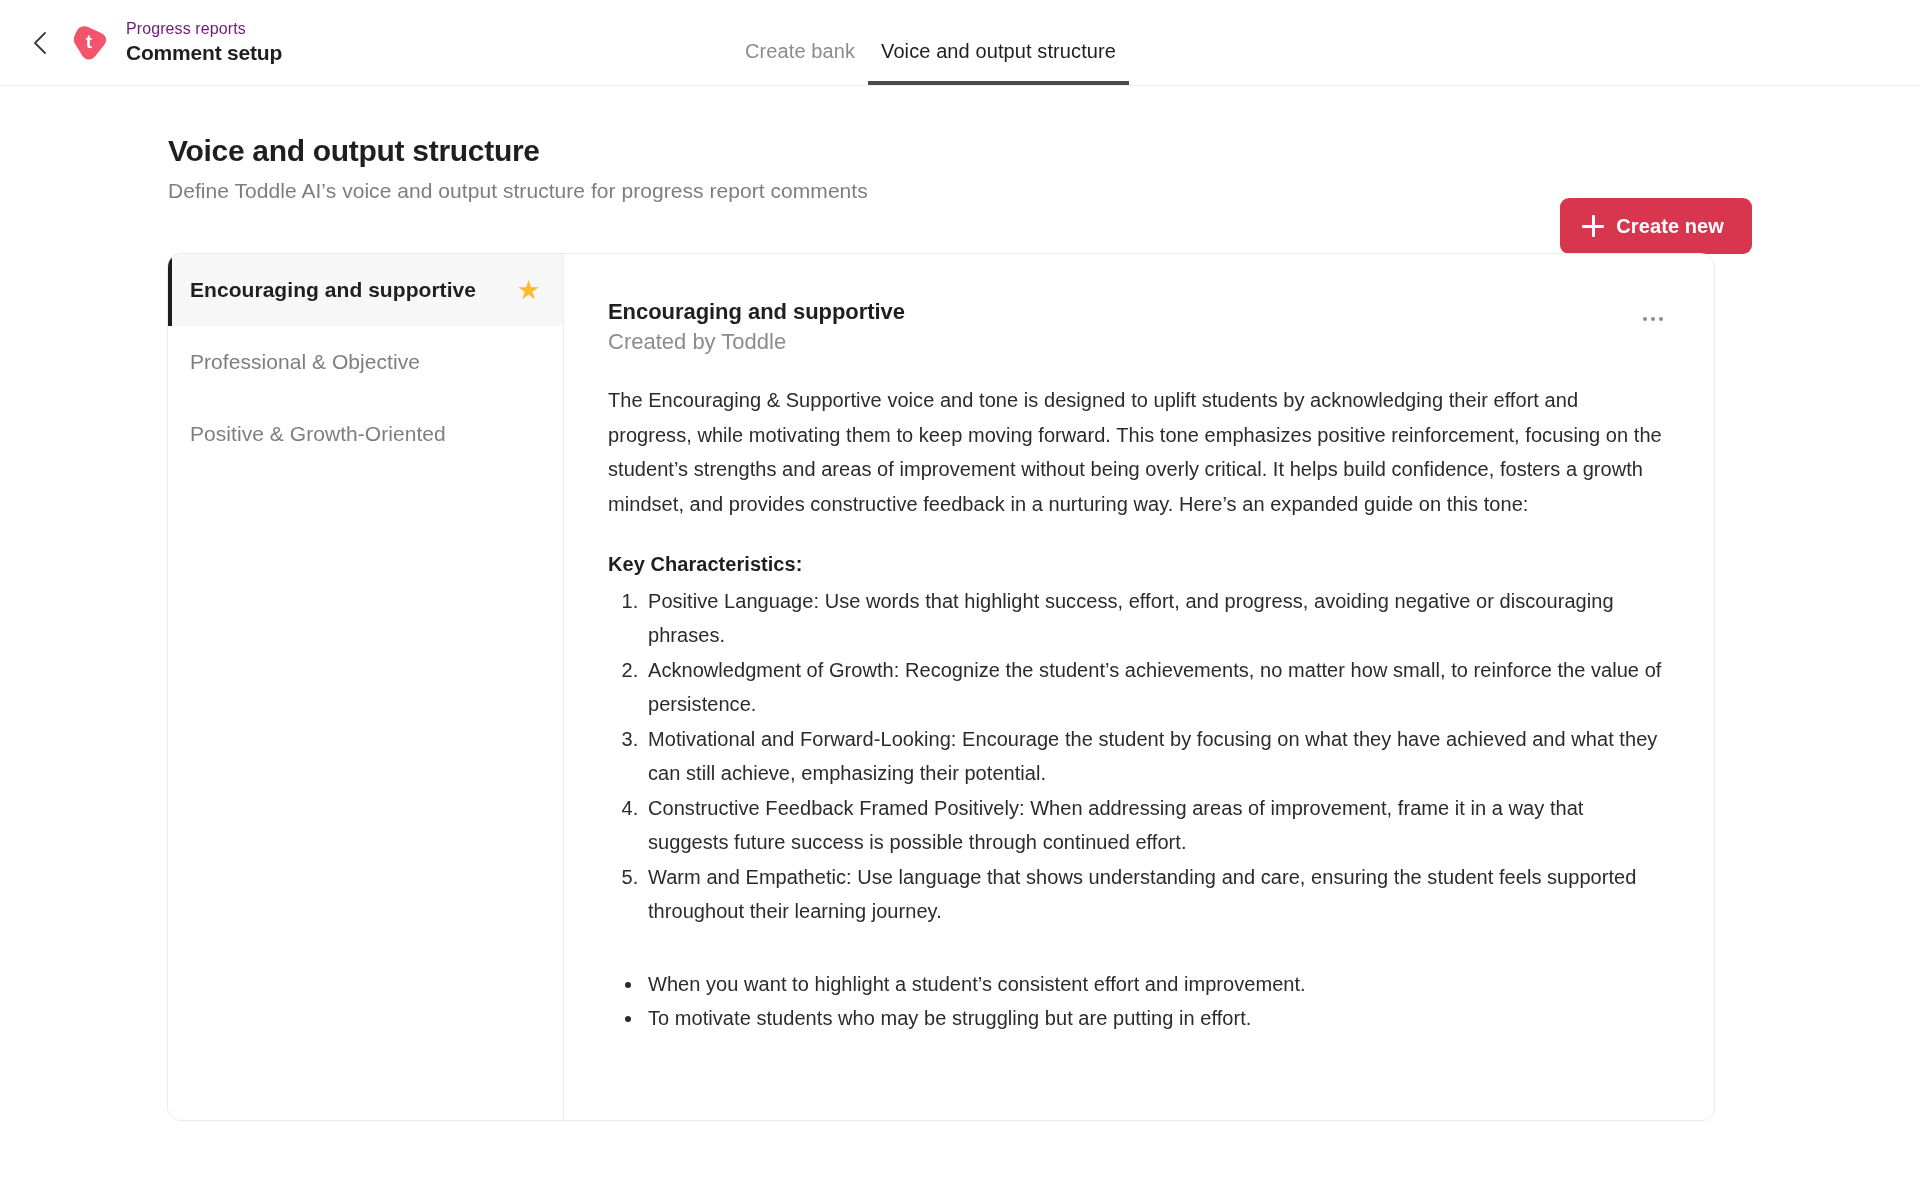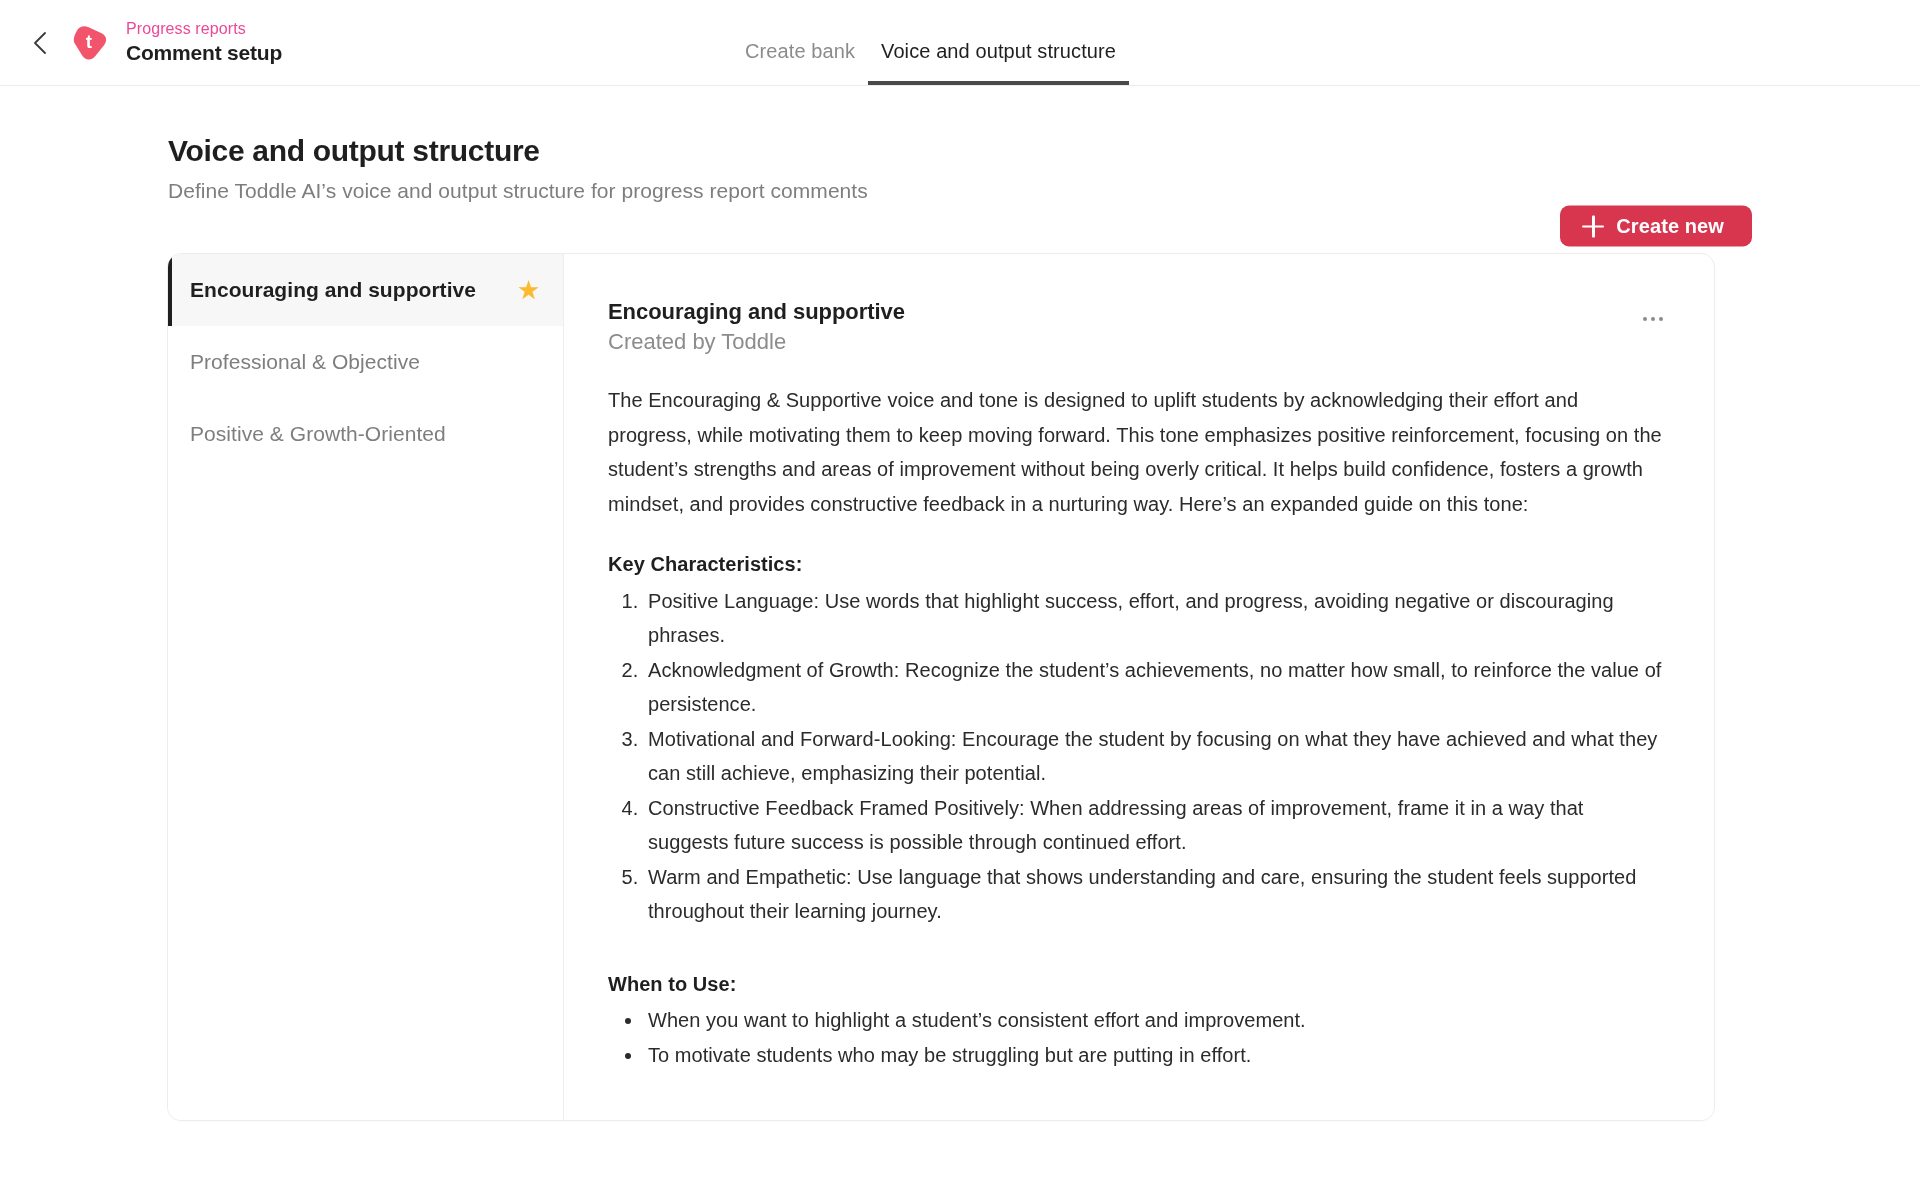--- a/index.html
+++ b/index.html
@@ -45,21 +45,21 @@
     top: 0; left: 0; right: 0; bottom: 0;
     display: flex; align-items: center; justify-content: center;
     color: #ffffff;
     font-size: 19px;
     font-weight: 700;
     padding-bottom: 1px;
   }
   .brand-text { display: flex; flex-direction: column; justify-content: center; gap: 1px; }
   .brand-sub {
     font-size: 16px;
-    color: #ec4899;
+    color: #701a75;
     line-height: 20px;
     letter-spacing: 0.1px;
   }
   .brand-title {
     font-size: 21px;
     font-weight: 700;
     color: #1f1f1f;
     line-height: 26px;
     letter-spacing: -0.2px;
   }
@@ -105,21 +105,21 @@
     font-size: 21px;
     color: #7e7e7e;
     line-height: 28px;
     letter-spacing: 0.05px;
   }
   .create-btn {
     position: absolute;
     right: 168px;
     top: 140px;
     transform: translateY(-50%);
-    height: 41px;
+    height: 56px;
     background: #d8364f;
     color: #ffffff;
     border: none;
     border-radius: 9px;
     font-family: "Liberation Sans", sans-serif;
     font-size: 20px;
     font-weight: 700;
     padding: 0 28px 0 22px;
     display: flex;
     align-items: center;
@@ -329,21 +329,20 @@
 
       <div class="sec-title">Key Characteristics:</div>
       <ol class="num-list">
         <li>Positive Language: Use words that highlight success, effort, and progress, avoiding negative or discouraging phrases.</li>
         <li>Acknowledgment of Growth: Recognize the student’s achievements, no matter how small, to reinforce the value of persistence.</li>
         <li>Motivational and Forward-Looking: Encourage the student by focusing on what they have achieved and what they can still achieve, emphasizing their potential.</li>
         <li>Constructive Feedback Framed Positively: When addressing areas of improvement, frame it in a way that suggests future success is possible through continued effort.</li>
         <li>Warm and Empathetic: Use language that shows understanding and care, ensuring the student feels supported throughout their learning journey.</li>
       </ol>
 
-      <div class="sec-title">When to Use:</div>
       <ul class="bul-list">
         <li>When you want to highlight a student’s consistent effort and improvement.</li>
         <li>To motivate students who may be struggling but are putting in effort.</li>
       </ul>
     </div>
 
     <div class="fade-bottom"></div>
   </div>
 </div>
 

